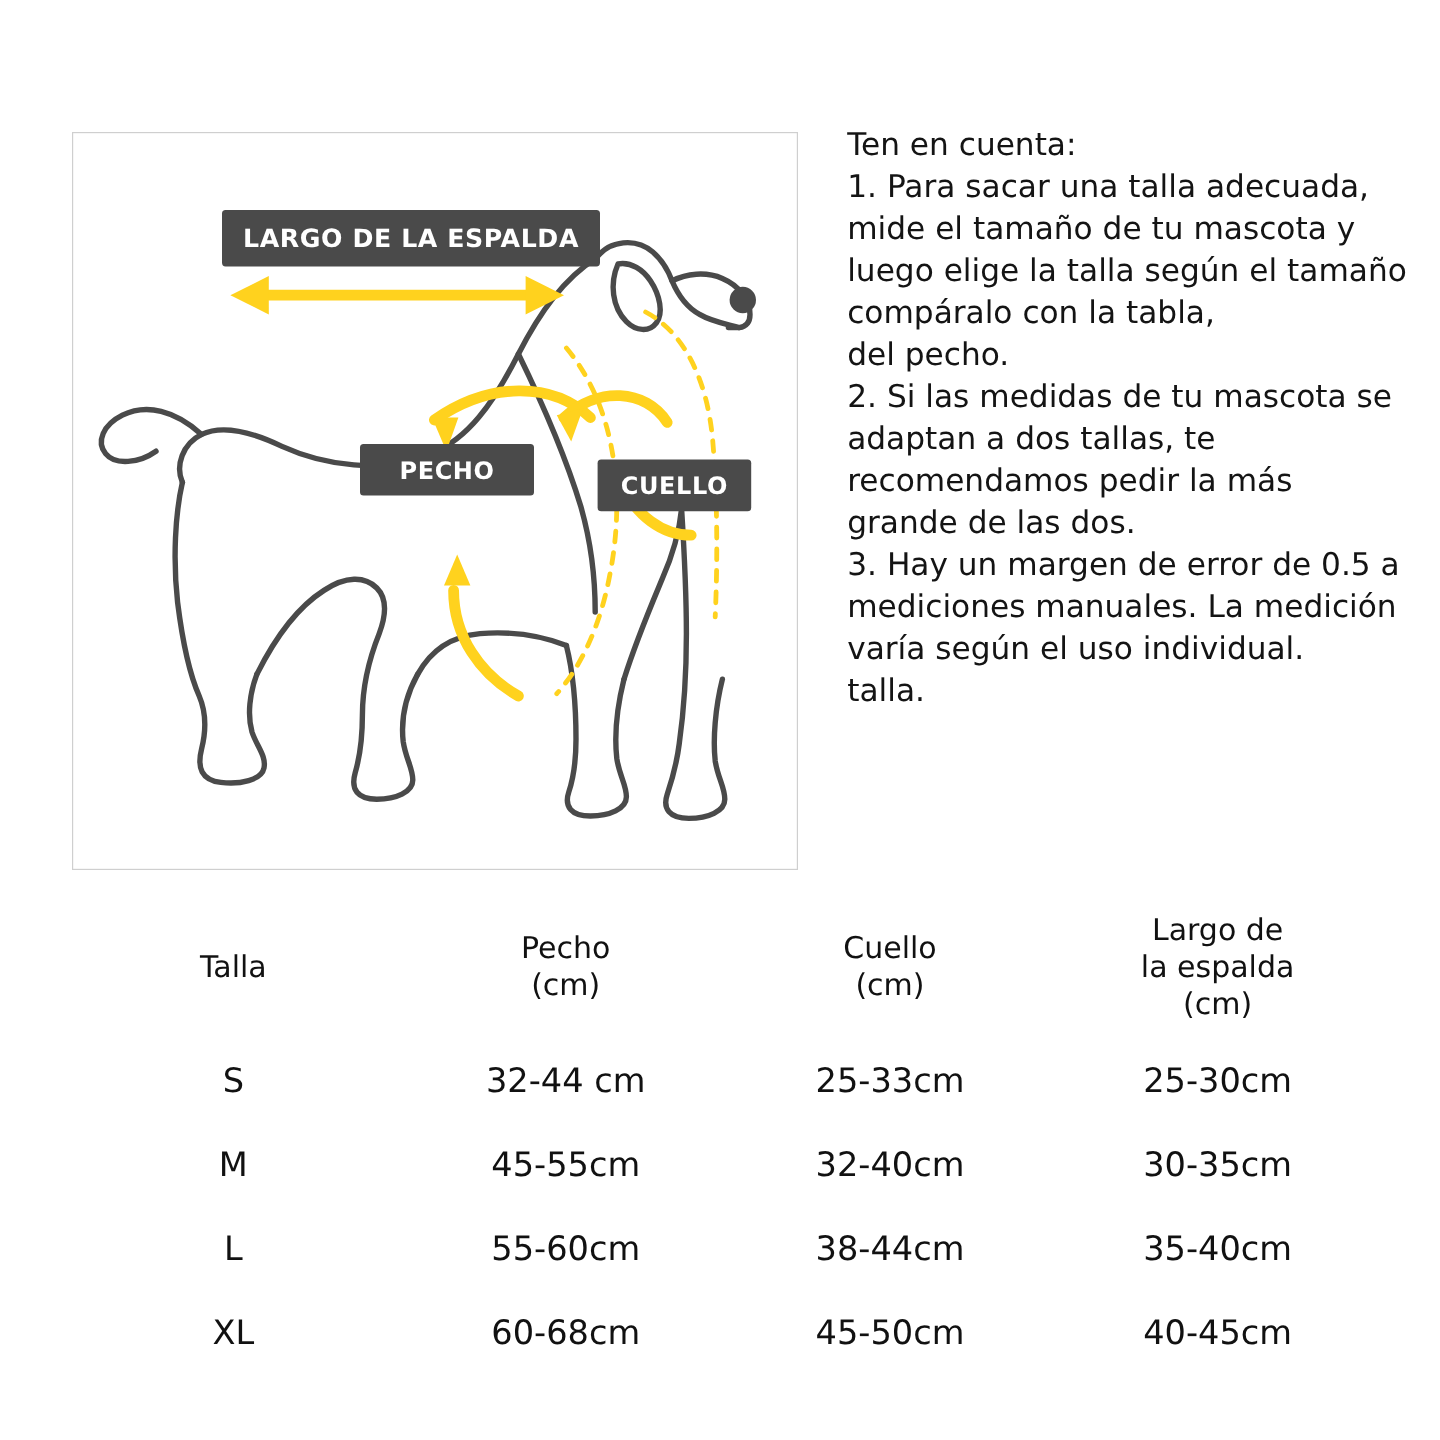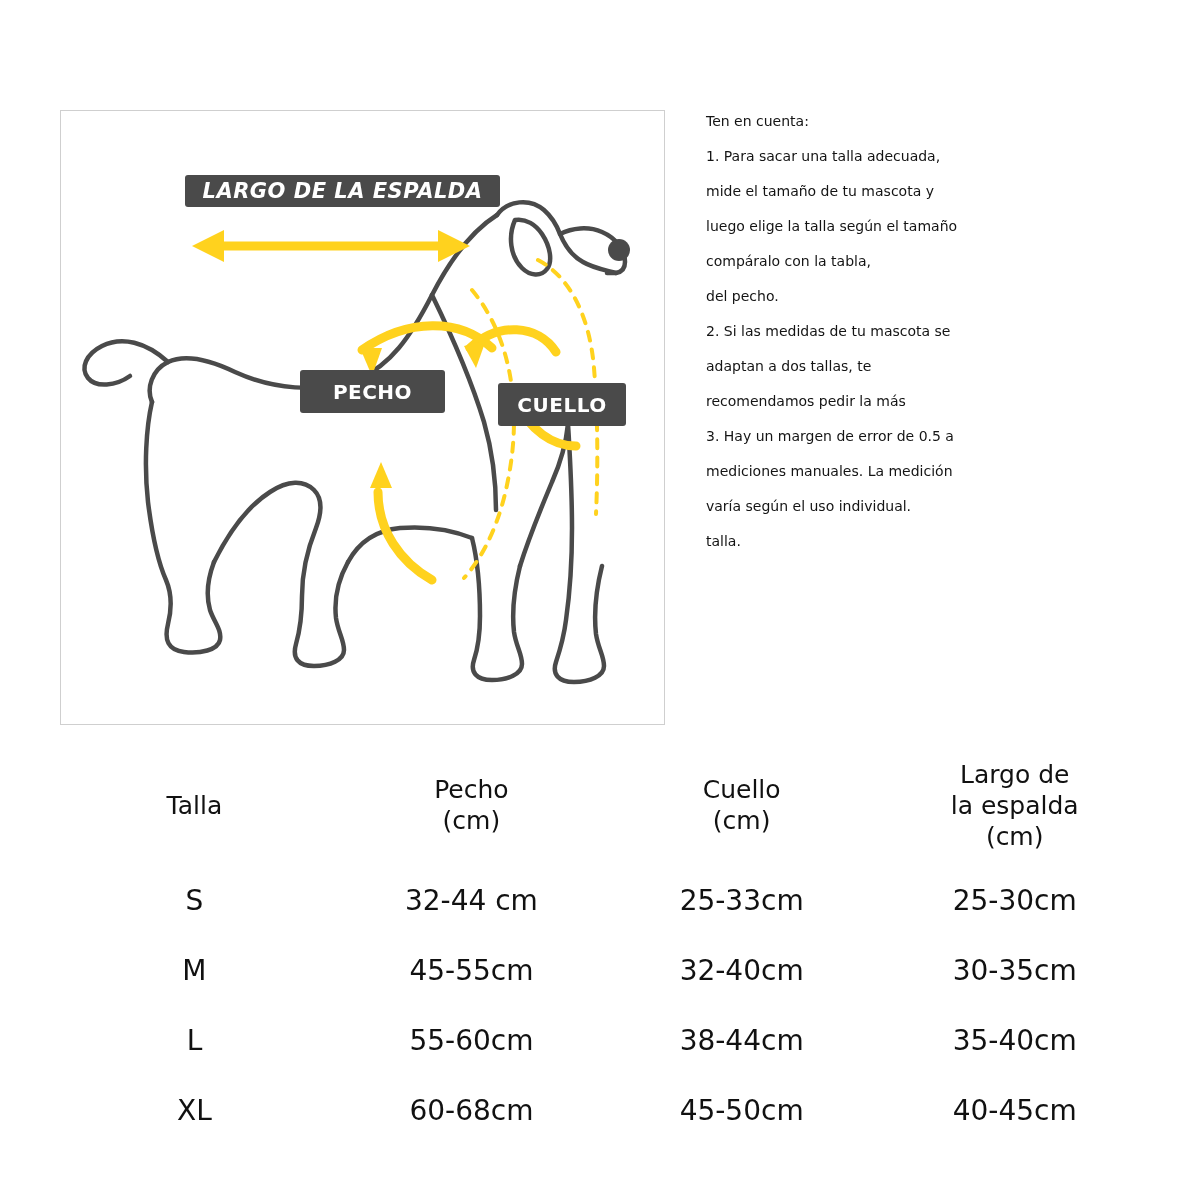--- a/index.html
+++ b/index.html
@@ -52,23 +52,22 @@
     display: flex;
     align-items: center;
     justify-content: center;
     border-radius: 3px;
     font-family: "DejaVu Sans", sans-serif;
   }
   .tag-back {
     left: 185px;
     top: 175px;
     width: 315px;
-    height: 32px;
+    height: 47px;
     font-size: 21px;
-    font-style: italic;
   }
   .tag-chest {
     left: 300px;
     top: 370px;
     width: 145px;
     height: 43px;
     font-size: 20px;
   }
   .tag-neck {
     left: 498px;
@@ -77,21 +76,21 @@
     height: 43px;
     font-size: 20px;
   }
 
   
   .notes {
     position: absolute;
     left: 706px;
     top: 104px;
     width: 470px;
-    font-size: 14px;
+    font-size: 26px;
     line-height: 35px;
     color: #141414;
     font-family: "DejaVu Sans", sans-serif;
   }
   .notes p {
     margin: 0;
   }
 
   
   .table-wrap {
@@ -229,20 +228,21 @@
   <div class="notes">
     <p>Ten en cuenta:</p>
     <p> 1. Para sacar una talla adecuada,</p>
     <p>mide el tamaño de tu mascota y</p>
     <p>luego elige la talla según el tamaño</p>
     <p>compáralo con la tabla,</p>
     <p>del pecho.</p>
     <p> 2. Si las medidas de tu mascota se</p>
     <p>adaptan a dos tallas, te</p>
     <p>recomendamos pedir la más</p>
+    <p>grande de las dos.</p>
     <p> 3. Hay un margen de error de 0.5 a</p>
     <p>mediciones manuales. La medición</p>
     <p>varía según el uso individual.</p>
     <p>talla.</p>
   </div>
 </div>
 
 <div class="table-wrap">
   <table class="size-table">
     <thead>

